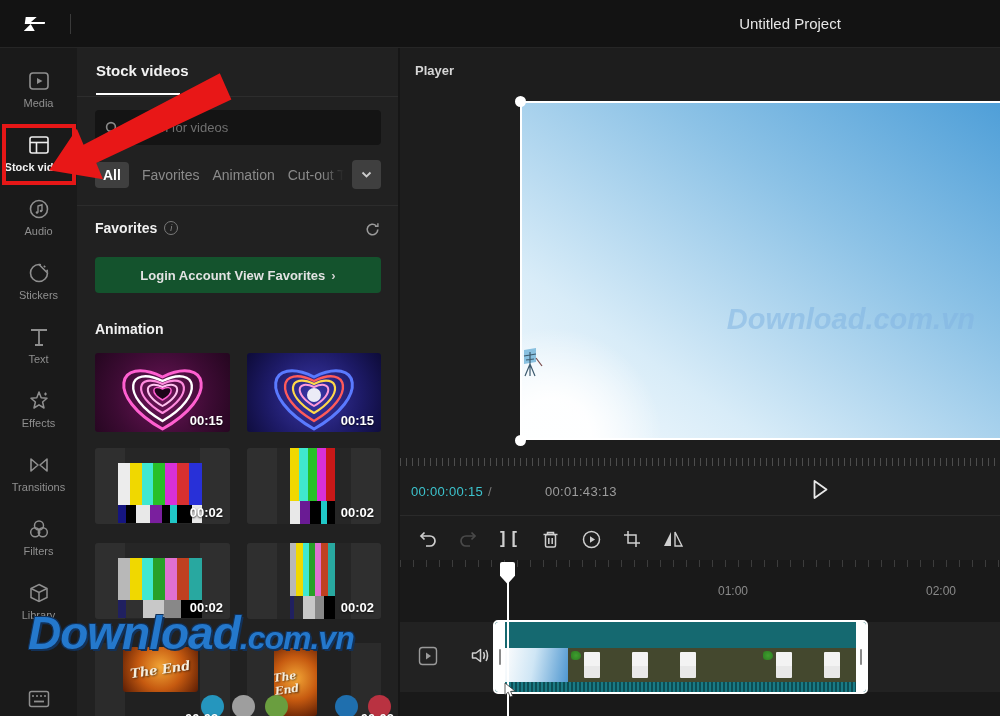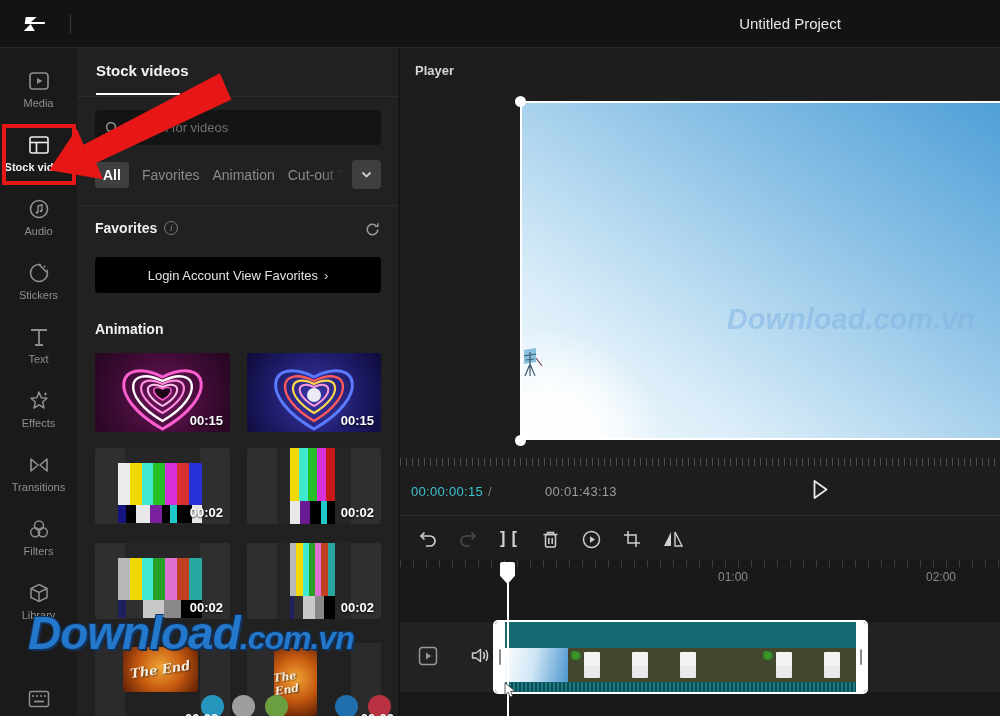--- a/index.html
+++ b/index.html
@@ -36,21 +36,21 @@
   .searchbox input::placeholder { color:#707070; }
   .tabs { position:absolute; left:18px; top:112px; width:286px; height:30px; display:flex; align-items:center; gap:13px; }
   .tab { font-size:14px; color:#8a8a8a; white-space:nowrap; cursor:pointer; }
   .tab.selected { background:#3f3f3f; color:#fff; font-weight:bold; border-radius:4px; padding:5px 8px; }
   .tab.faded { max-width:56px; overflow:hidden; -webkit-mask-image:linear-gradient(90deg,#000 60%,transparent 100%); mask-image:linear-gradient(90deg,#000 60%,transparent 100%); }
   .tab-more { position:absolute; right:0; top:0; width:29px; height:29px; background:#3f3f3f; border-radius:4px; display:flex; align-items:center; justify-content:center; color:#ccc; cursor:pointer; }
   .panel-div { position:absolute; left:0; top:157px; width:321px; height:1px; background:#2c2c2c; }
   .sec-head { position:absolute; left:18px; display:flex; align-items:center; gap:7px; font-size:14px; font-weight:bold; color:#f0f0f0; }
   .info-ic { width:14px; height:14px; border:1px solid #7a7a7a; border-radius:50%; color:#8a8a8a; font-size:9px; font-weight:normal; display:flex; align-items:center; justify-content:center; font-style:italic; }
   .refresh-ic { position:absolute; right:18px; top:174px; color:#9a9a9a; cursor:pointer; }
-  .login-btn { position:absolute; left:18px; top:209px; width:286px; height:36px; background:#000000; border:none; border-radius:4px; color:#e3e3e3; font-size:13px; font-family:inherit; cursor:pointer; }
+  .login-btn { position:absolute; left:18px; top:209px; width:286px; height:36px; background:#14532d; border:none; border-radius:4px; color:#e3e3e3; font-size:13px; font-family:inherit; cursor:pointer;font-weight:bold; }
   .login-btn .chv { margin-left:6px; color:#cfcfcf; }
 
   
   .cell { position:absolute; border-radius:3px; overflow:hidden; cursor:pointer; background:#262626; }
   .dur { position:absolute; right:7px; bottom:4px; font-size:13px; font-weight:bold; color:#fff; text-shadow:0 1px 2px rgba(0,0,0,.8); }
   .pillar { position:absolute; top:0; width:30px; height:100%; background:#2f2f2f; }
   .heart-bg-1 { background:radial-gradient(circle at 50% 55%, #6b1458 0%, #3c0b33 60%, #24061f 100%); }
   .heart-bg-2 { background:radial-gradient(circle at 50% 55%, #3a37a8 0%, #1d1a66 60%, #0d0b38 100%); }
   .cbars { position:absolute; }
   .cbars .bars { position:absolute; left:0; top:0; width:100%; height:70%; }
@@ -89,21 +89,21 @@
   .playbtn { position:absolute; left:412px; top:6px; cursor:pointer; }
   .toolrow { position:absolute; left:0; top:467px; width:600px; height:45px; border-top:1px solid #2a2a2a; }
   .tool { position:absolute; top:10px; width:26px; height:26px; display:flex; align-items:center; justify-content:center; color:#cfcfcf; cursor:pointer; font-size:19px; }
   .tool.disabled { color:#4a4a4a; }
   .split-gl { font-family:"DejaVu Sans Mono","Liberation Mono",monospace; font-size:17px; font-weight:bold; letter-spacing:1px; }
 
   
   .timeline { position:absolute; left:0; top:512px; width:600px; height:156px; background:#191919; }
   .ruler { position:absolute; left:0; top:0; width:600px; height:7px;
     background:repeating-linear-gradient(90deg,#3c3c3c 0 1px,transparent 1px 13px); }
-  .rlabel { position:absolute; top:10px; font-size:12px; color:#8a8a8a; }
+  .rlabel { position:absolute; top:24px; font-size:12px; color:#8a8a8a; }
   .lane { position:absolute; left:0; top:62px; width:600px; height:70px; background:#222; }
   .trackhead { position:absolute; color:#b5b5b5; }
   .clip { position:absolute; left:93px; top:60px; width:375px; height:74px; border:2px solid #fff; border-radius:5px; background:#156970; overflow:hidden; cursor:pointer; }
   .clip-grip { position:absolute; top:0; width:10px; height:70px; background:#fff; display:flex; align-items:center; justify-content:center; z-index:3; }
   .clip-grip i { display:block; width:2px; height:16px; background:#8a8a8a; border-radius:1px; }
   .clip-head { position:absolute; left:10px; right:10px; top:0; height:26px; background:#156970; display:flex; align-items:center; gap:22px; padding-left:9px; color:#fff; font-size:13px; white-space:nowrap; overflow:hidden; }
   .filmstrip { position:absolute; left:10px; right:10px; top:26px; height:34px; display:flex; }
   .seg { flex:1; background:#44482e; position:relative; }
   .seg.sky { flex:1.3; background:linear-gradient(100deg,#fdfdfd 0%,#cfe6f5 45%,#4f97d0 100%); }
   .seg .phone { position:absolute; left:50%; top:4px; transform:translateX(-50%); width:16px; height:26px; background:#f3f3f3; border-radius:1px;

